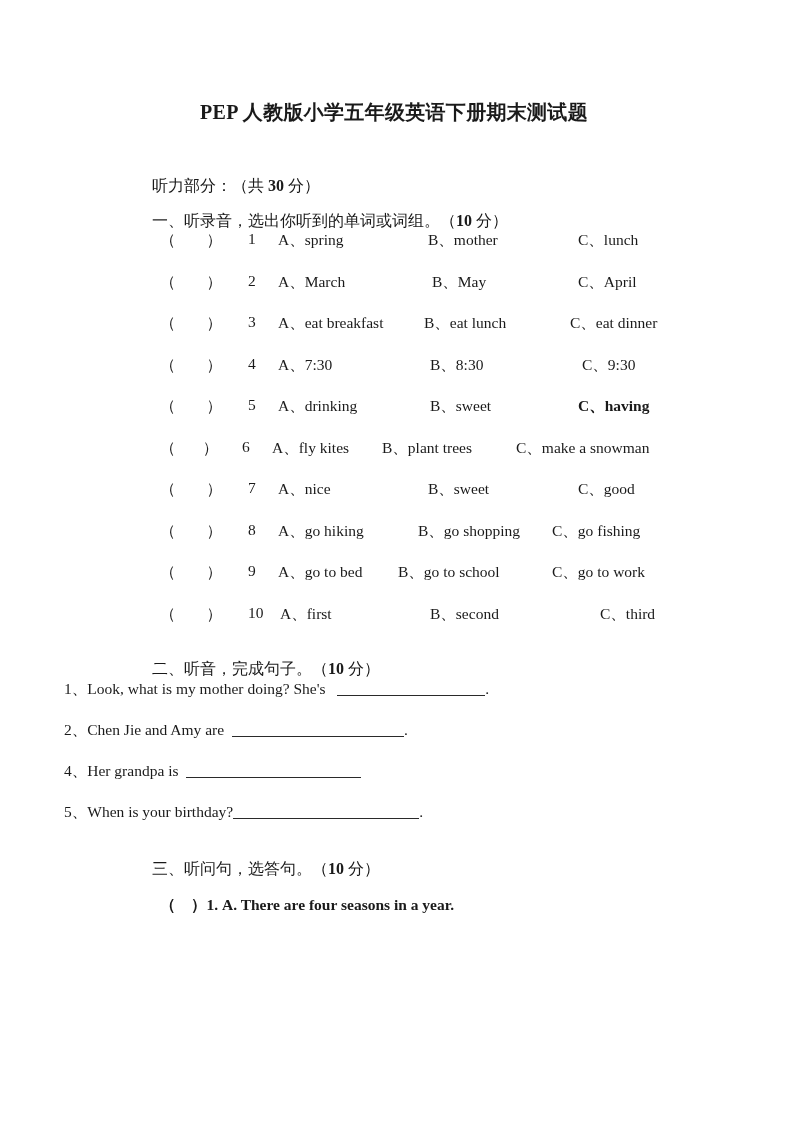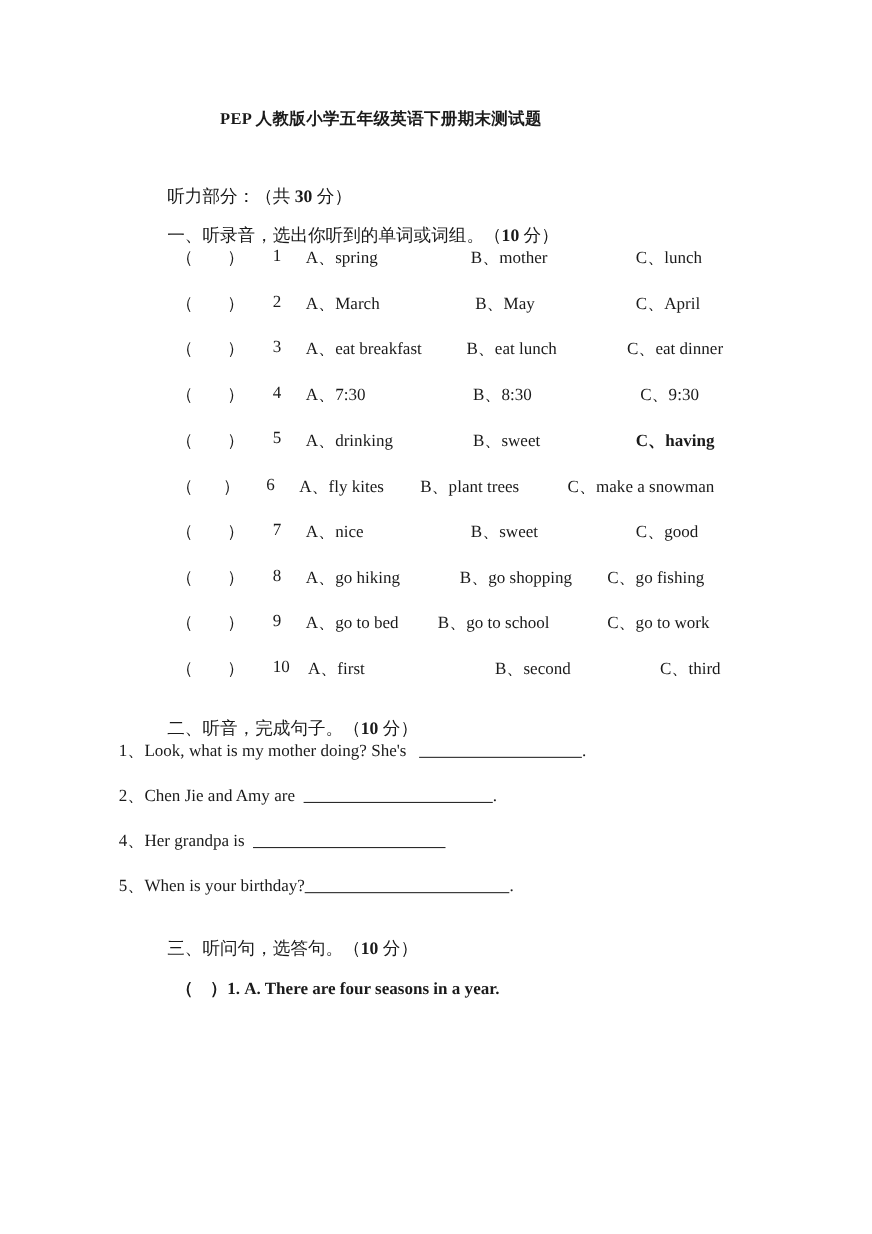--- a/index.html
+++ b/index.html
@@ -26,21 +26,21 @@
     left: 0;
     top: 0;
     width: 793px;
   }
 
   
   .doc-title {
     margin: 0;
     padding-top: 100px;
     padding-left: 200px;
-    font-size: 15px;
+    font-size: 20px;
     font-weight: bold;
     letter-spacing: 0.3px;
     line-height: 1.2;
   }
 
   
   .section-head {
     padding-left: 152px;
     font-size: 16px;
     line-height: 1.2;
@@ -70,21 +70,21 @@
   }
   .choice-row .opt {
     position: absolute;
     top: 0;
   }
 
   
   .fill-list { margin: 0; padding: 0; }
   .fill-row {
     height: 41px;
-    padding-left: 108px;
+    padding-left: 64px;
     font-size: 15.5px;
     white-space: pre;
     line-height: 1.25;
   }
   .fill-row .blank {
     display: inline-block;
     border-bottom: 1px solid #2a2a2a;
     height: 15px;
     vertical-align: -2px;
   }
@@ -113,21 +113,21 @@
     <div class="choice-list" id="choice-list">
         <div class="choice-row"><span class="paren">（        ）</span><span class="num" style="left: 248px;">1</span><span class="opt" style="left: 278px;">A、spring</span><span class="opt" style="left: 428px;">B、mother</span><span class="opt" style="left: 578px;">C、lunch</span></div>
         <div class="choice-row"><span class="paren">（        ）</span><span class="num" style="left: 248px;">2</span><span class="opt" style="left: 278px;">A、March</span><span class="opt" style="left: 432px;">B、May</span><span class="opt" style="left: 578px;">C、April</span></div>
         <div class="choice-row"><span class="paren">（        ）</span><span class="num" style="left: 248px;">3</span><span class="opt" style="left: 278px;">A、eat breakfast</span><span class="opt" style="left: 424px;">B、eat lunch</span><span class="opt" style="left: 570px;">C、eat dinner</span></div>
         <div class="choice-row"><span class="paren">（        ）</span><span class="num" style="left: 248px;">4</span><span class="opt" style="left: 278px;">A、7:30</span><span class="opt" style="left: 430px;">B、8:30</span><span class="opt" style="left: 582px;">C、9:30</span></div>
         <div class="choice-row"><span class="paren">（        ）</span><span class="num" style="left: 248px;">5</span><span class="opt" style="left: 278px;">A、drinking</span><span class="opt" style="left: 430px;">B、sweet</span><span class="opt" style="left: 578px; font-weight: bold;">C、having</span></div>
         <div class="choice-row"><span class="paren">（       ）</span><span class="num" style="left: 242px;">6</span><span class="opt" style="left: 272px;">A、fly kites</span><span class="opt" style="left: 382px;">B、plant trees</span><span class="opt" style="left: 516px;">C、make a snowman</span></div>
         <div class="choice-row"><span class="paren">（        ）</span><span class="num" style="left: 248px;">7</span><span class="opt" style="left: 278px;">A、nice</span><span class="opt" style="left: 428px;">B、sweet</span><span class="opt" style="left: 578px;">C、good</span></div>
         <div class="choice-row"><span class="paren">（        ）</span><span class="num" style="left: 248px;">8</span><span class="opt" style="left: 278px;">A、go hiking</span><span class="opt" style="left: 418px;">B、go shopping</span><span class="opt" style="left: 552px;">C、go fishing</span></div>
         <div class="choice-row"><span class="paren">（        ）</span><span class="num" style="left: 248px;">9</span><span class="opt" style="left: 278px;">A、go to bed</span><span class="opt" style="left: 398px;">B、go to school</span><span class="opt" style="left: 552px;">C、go to work</span></div>
-        <div class="choice-row"><span class="paren">（        ）</span><span class="num" style="left: 248px;">10</span><span class="opt" style="left: 280px;">A、first</span><span class="opt" style="left: 450px;">B、second</span><span class="opt" style="left: 600px;">C、third</span></div>
+        <div class="choice-row"><span class="paren">（        ）</span><span class="num" style="left: 248px;">10</span><span class="opt" style="left: 280px;">A、first</span><span class="opt" style="left: 430px;">B、second</span><span class="opt" style="left: 600px;">C、third</span></div>
       </div>
 
     <div class="section-head sec-two"><span>二、听音，完成句子。（</span><span class="b">10</span><span> 分）</span></div>
 
     <div class="fill-list" id="fill-list">
         <div class="fill-row"><span>1、Look, what is my mother doing? She's   </span><span class="blank" style="width: 148px;"></span><span>.</span></div>
         <div class="fill-row"><span>2、Chen Jie and Amy are  </span><span class="blank" style="width: 172px;"></span><span>.</span></div>
         <div class="fill-row"><span>4、Her grandpa is  </span><span class="blank" style="width: 175px;"></span></div>
         <div class="fill-row"><span>5、When is your birthday?</span><span class="blank" style="width: 186px;"></span><span>.</span></div>
       </div>

